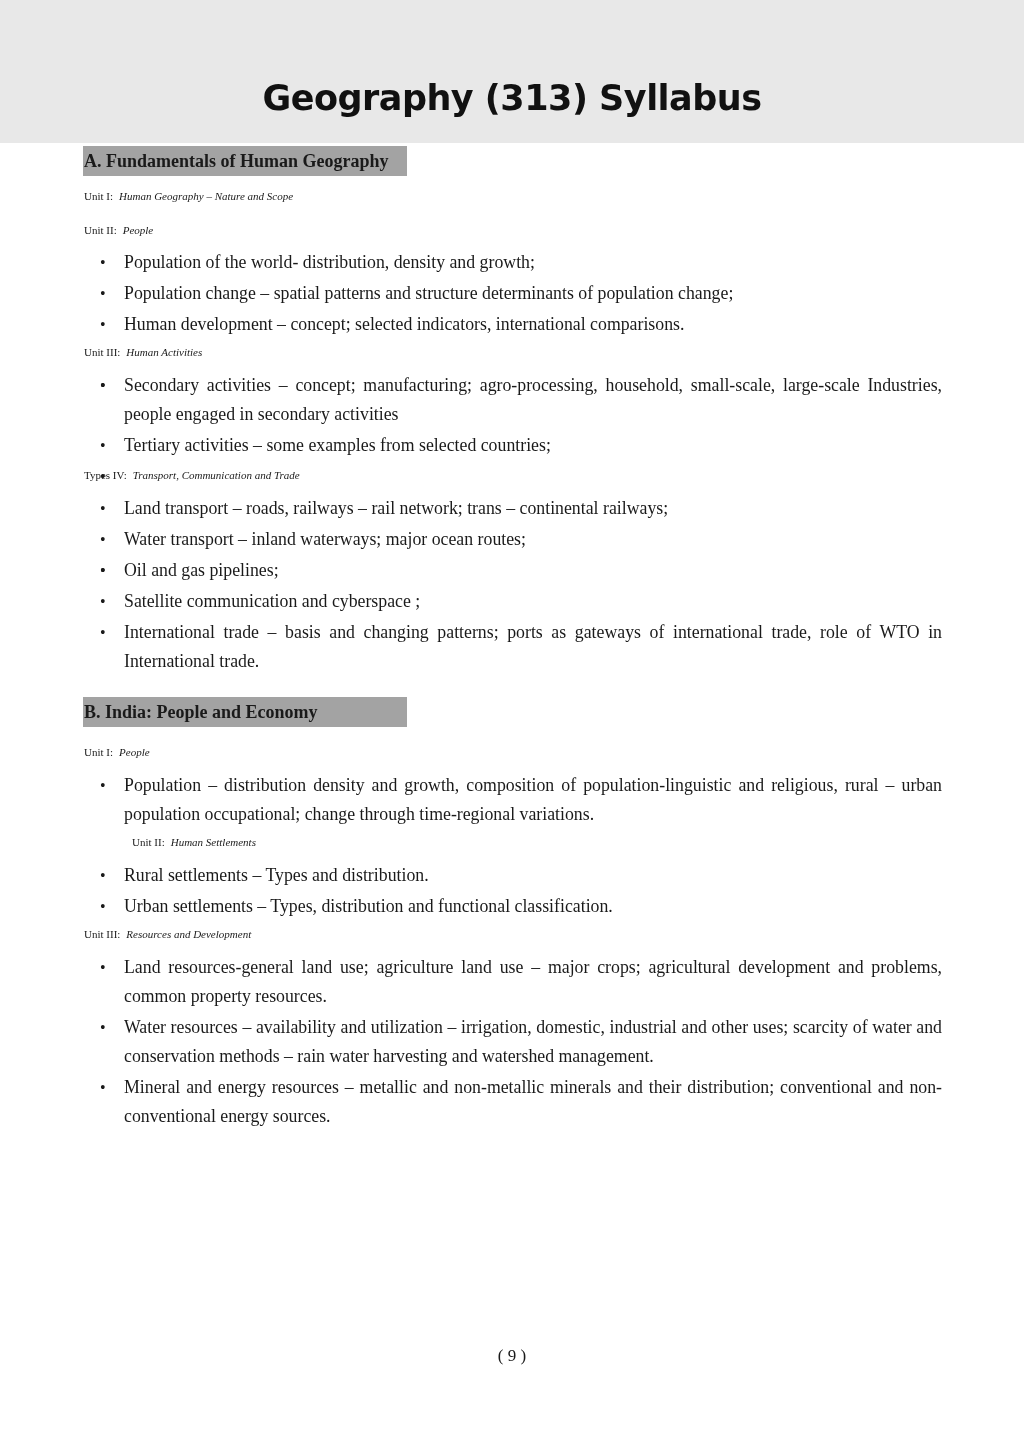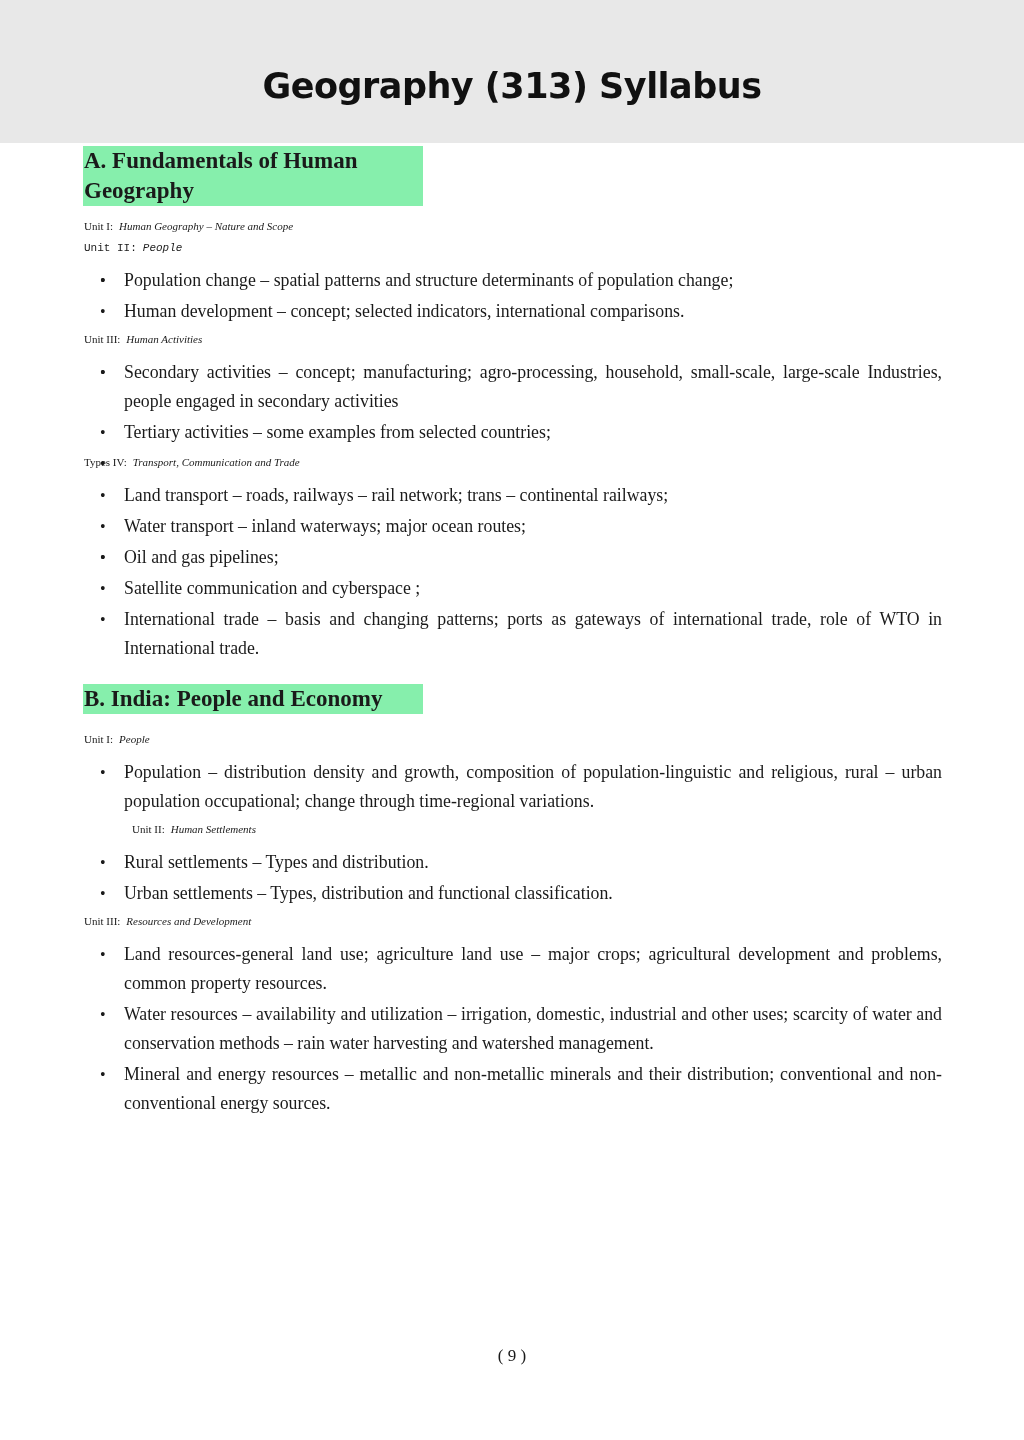--- a/index.html
+++ b/index.html
@@ -6,30 +6,30 @@
     body {
       width: 1024px; height: 1440px; position: relative; overflow: hidden;
       font-family: "Liberation Serif", "DejaVu Serif", serif;
       color: #1a1a1a;
     }
     .header-band {
       position: absolute; left: 0; top: 0; width: 1024px; height: 143px;
       background: #e8e8e8;
     }
     .page-title {
-      position: absolute; left: 0; width: 1024px; top: 66px; text-align: center;
+      position: absolute; left: 0; width: 1024px; top: 78px; text-align: center;
       font-family: "DejaVu Sans", "Liberation Sans", sans-serif;
       font-weight: bold; font-size: 35px; letter-spacing: -0.5px; color: #111;
       margin: 0;
     }
     .content { position: absolute; left: 84px; top: 143px; width: 858px; }
     .section-head {
-      display: inline-block; background: #86efac;
-      font-weight: bold; font-size: 23px; line-height: 30px;
-      padding: 0 20px 0 1px; width: 319px; margin-left: -1px;
+      display: inline-block; background: #a3a3a3;
+      font-weight: bold; font-size: 18px; line-height: 30px;
+      padding: 0 4px 0 1px; width: 319px; margin-left: -1px;
     }
     .sec-a { margin-top: 3px; }
     .sec-b { margin-top: 19px; }
     .unit {
       font-size: 11px; line-height: 22px; margin: 0;
     }
     .unit .u-label { font-weight: normal; }
     .unit .u-title { font-style: italic; margin-left: 6px; }
     ul.items { list-style: none; margin: 0; padding: 0; }
     ul.items li {
@@ -52,25 +52,25 @@
 
 <div class="content">
 
   
   <div class="section-head sec-a">A. Fundamentals of Human Geography</div>
 
   <p class="unit" style="margin-top:9px;">
     <span class="u-label">Unit I:</span><span class="u-title">Human Geography – Nature and Scope</span>
   </p>
 
-  <p class="unit" style="font-family:Liberation Mono, monospace;">
+  <p class="unit" style="margin-top:12px;">
     <span class="u-label">Unit II:</span><span class="u-title">People</span>
   </p>
   <ul class="items" style="margin-top:7px;">
-    <li><span class="bullet">•</span></li>
+    <li><span class="bullet">•</span><span>Population of the world- distribution, density and growth;</span></li>
     <li><span class="bullet">•</span><span>Population change – spatial patterns and structure determinants of population change;</span></li>
     <li><span class="bullet">•</span><span>Human development – concept; selected indicators, international comparisons.</span></li>
   </ul>
 
   <p class="unit" style="">
     <span class="u-label">Unit III:</span><span class="u-title">Human Activities</span>
   </p>
   <ul class="items" style="margin-top:8px;">
     <li><span class="bullet">•</span></li>
     <li><span class="bullet">•</span><span>Secondary activities – concept; manufacturing; agro-processing, household, small-scale, large-scale Industries, people engaged in secondary activities</span></li>

